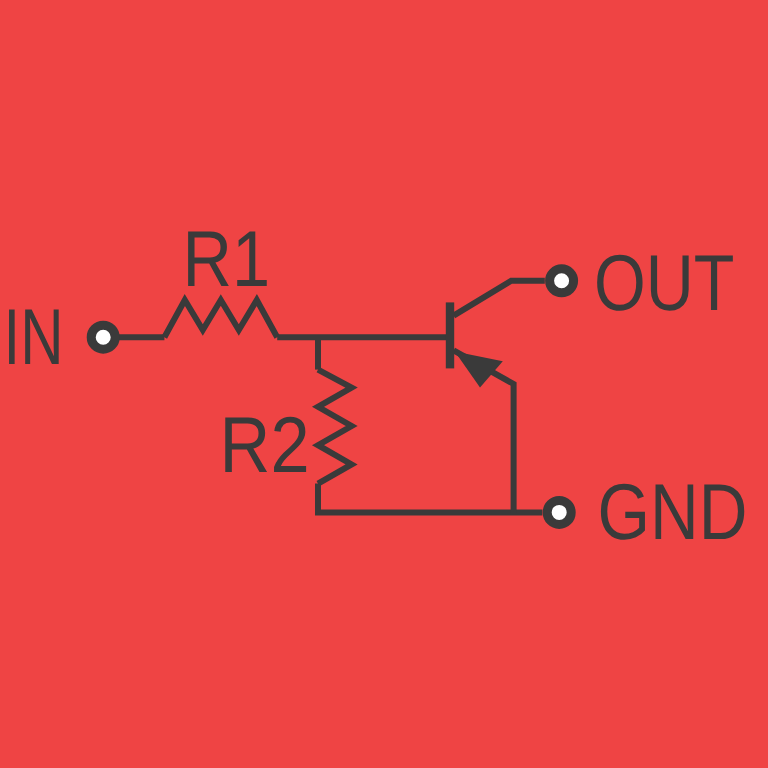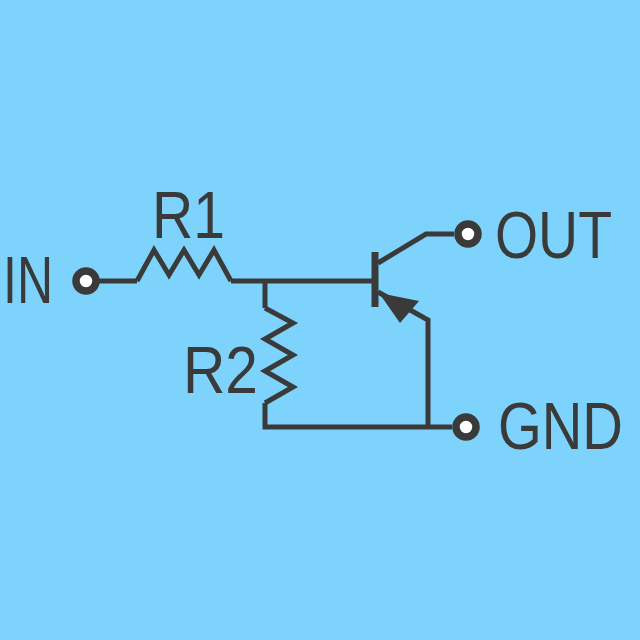--- a/index.html
+++ b/index.html
@@ -4,21 +4,21 @@
 <style>
   html, body {
     margin: 0;
     padding: 0;
     background: #ffffff;
   }
   .canvas {
     position: relative;
     width: 640px;
     height: 640px;
-    background: #7dd3fc;
+    background: #ef4444;
     overflow: hidden;
   }
   svg text {
     font-family: "Liberation Sans", "DejaVu Sans", sans-serif;
     font-size: 66px;
     font-weight: 400;
   }
 </style>
 </head>
 <body>

